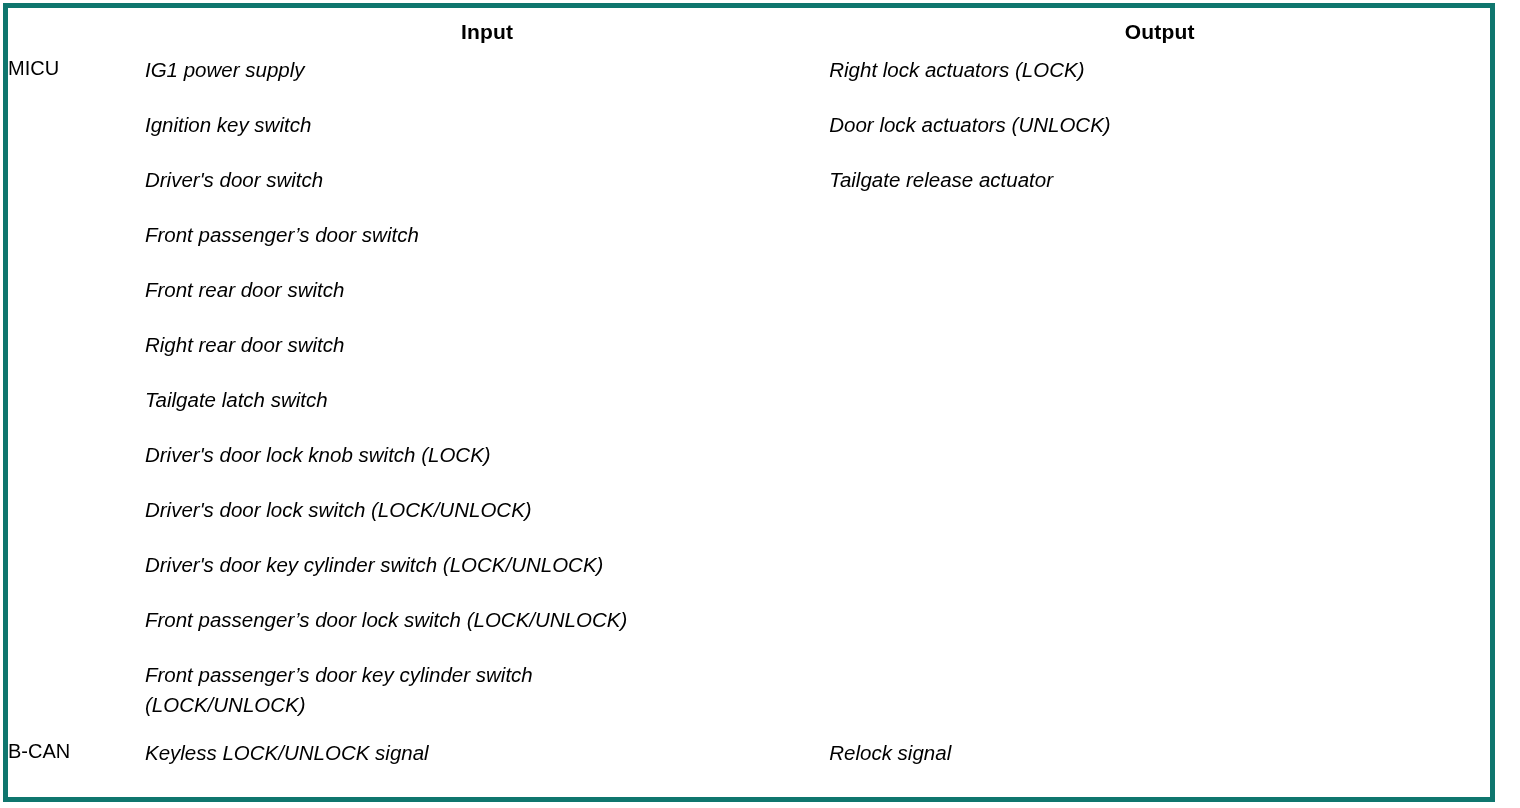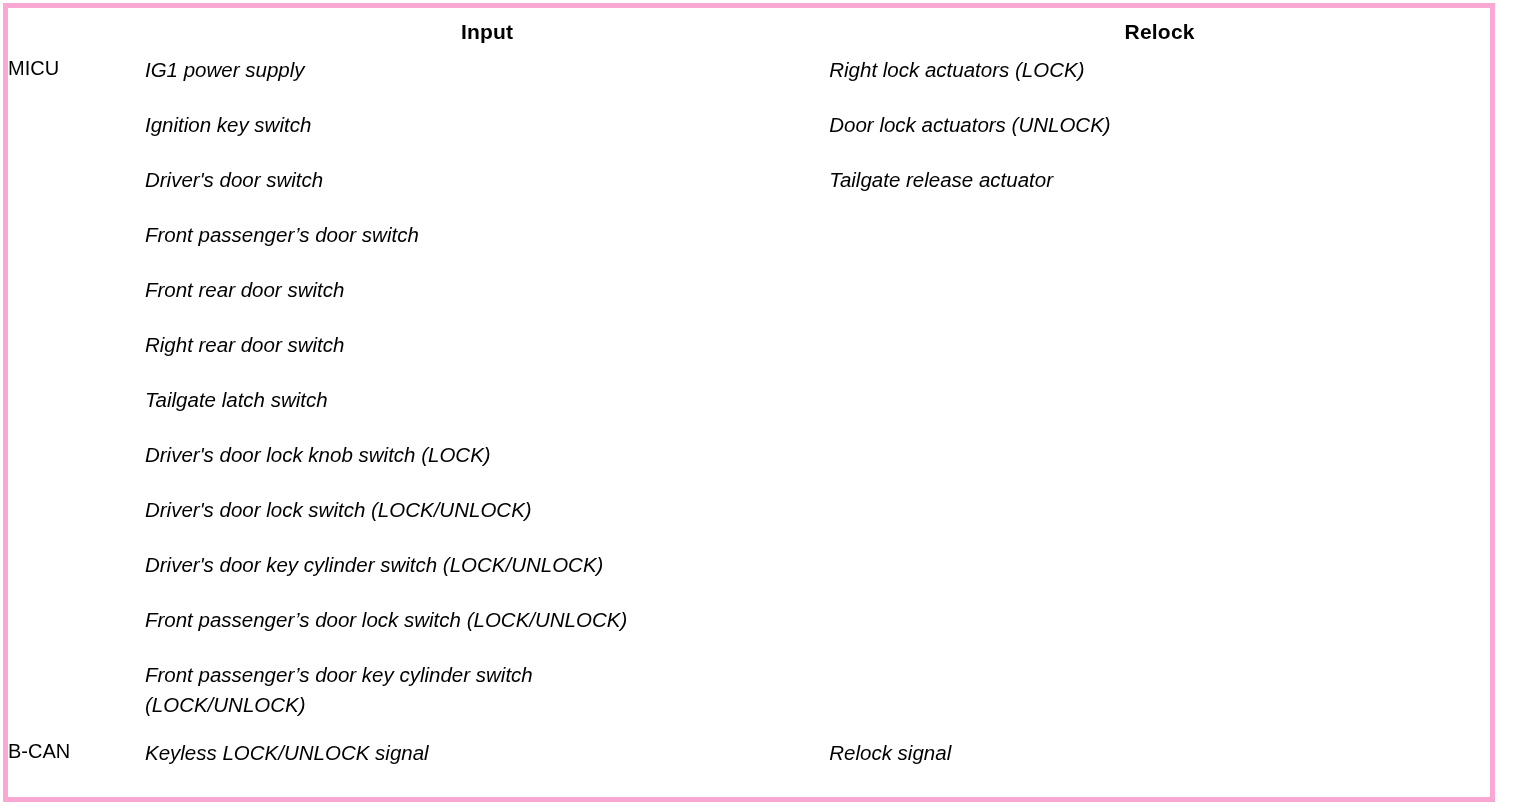--- a/index.html
+++ b/index.html
@@ -23,21 +23,21 @@
   }
 
   
   .io-table {
     position: absolute;
     left: 3px;
     top: 3px;
     width: 1492px;
     height: 799px;
     box-sizing: border-box;
-    border: 5px solid #f9a8d4;
+    border: 5px solid #0f766e;
     border-collapse: collapse;
     table-layout: fixed;
     background: #ffffff;
   }
 
   .io-table col.c-sys  { width: 139px; }
   .io-table col.c-in   { width: 682px; }
   .io-table col.c-out  { width: 661px; }
 
   .io-table td,
@@ -103,21 +103,21 @@
       <col class="c-sys">
       <col class="c-in">
       <col class="c-out">
     </colgroup>
 
     <tbody>
 
       <tr class="hdr-row">
         <td class="hdr-blank hrule-bottom"></td>
         <td class="hdr-cell vrule-left hrule-bottom">Input</td>
-        <td class="hdr-cell vrule-left hrule-bottom">Relock</td>
+        <td class="hdr-cell vrule-left hrule-bottom">Output</td>
       </tr>
 
       <tr class="micu-row">
         <td class="sys-cell hrule-bottom">MICU</td>
 
         <td class="list-cell vrule-left hrule-bottom">
           <div class="item">IG1 power supply</div>
           <div class="item">Ignition key switch</div>
           <div class="item">Driver's door switch</div>
           <div class="item">Front passenger’s door switch</div>

